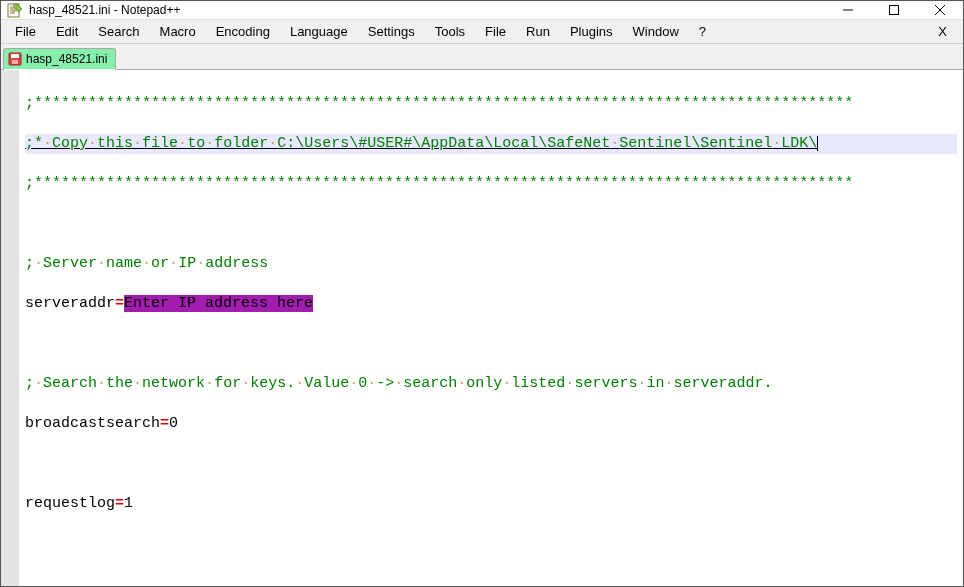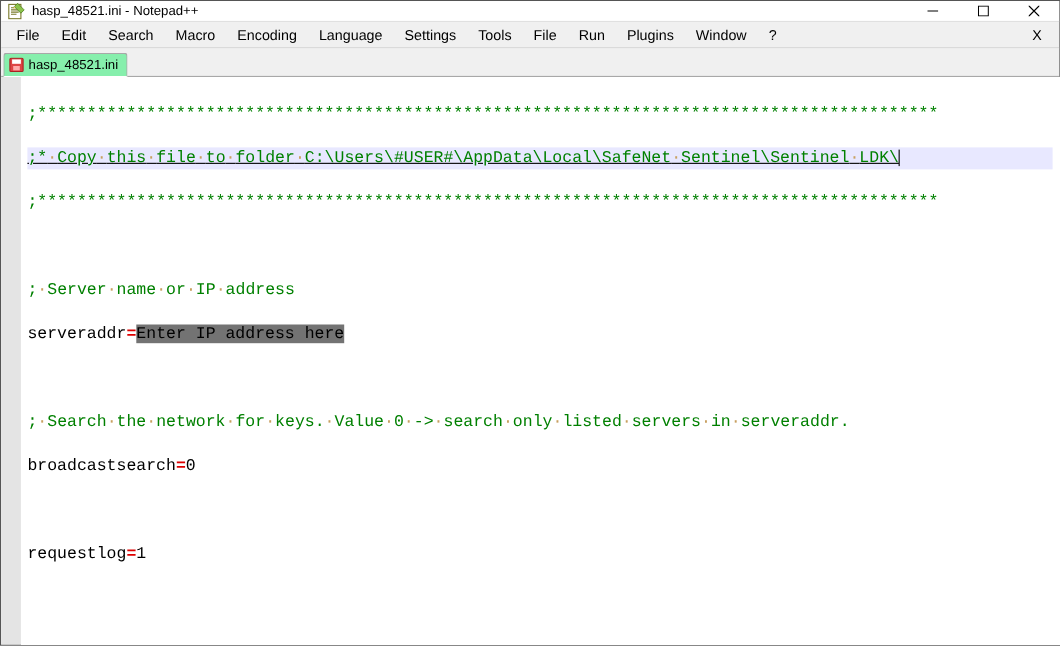--- a/index.html
+++ b/index.html
@@ -100,21 +100,21 @@
     padding: 4px 6px;
     overflow: auto;
     color: #000;
     white-space: pre;
     border-left: 18px solid #e4e4e4;
   }
   .line { min-height: 20px; }
   .comment { color: #008000; }
   .current-line { background: #e8e8ff; text-decoration: underline; }
   .op { color: #dd0000; font-weight: bold; }
-  .hl { background: #737373; }
+  .hl { background: #a21caf; }
   .ws { color: #c8a060; }
   .caret {
     display: inline-block;
     width: 1px;
     height: 15px;
     background: #000;
     vertical-align: middle;
   }
 </style>
 </head>

